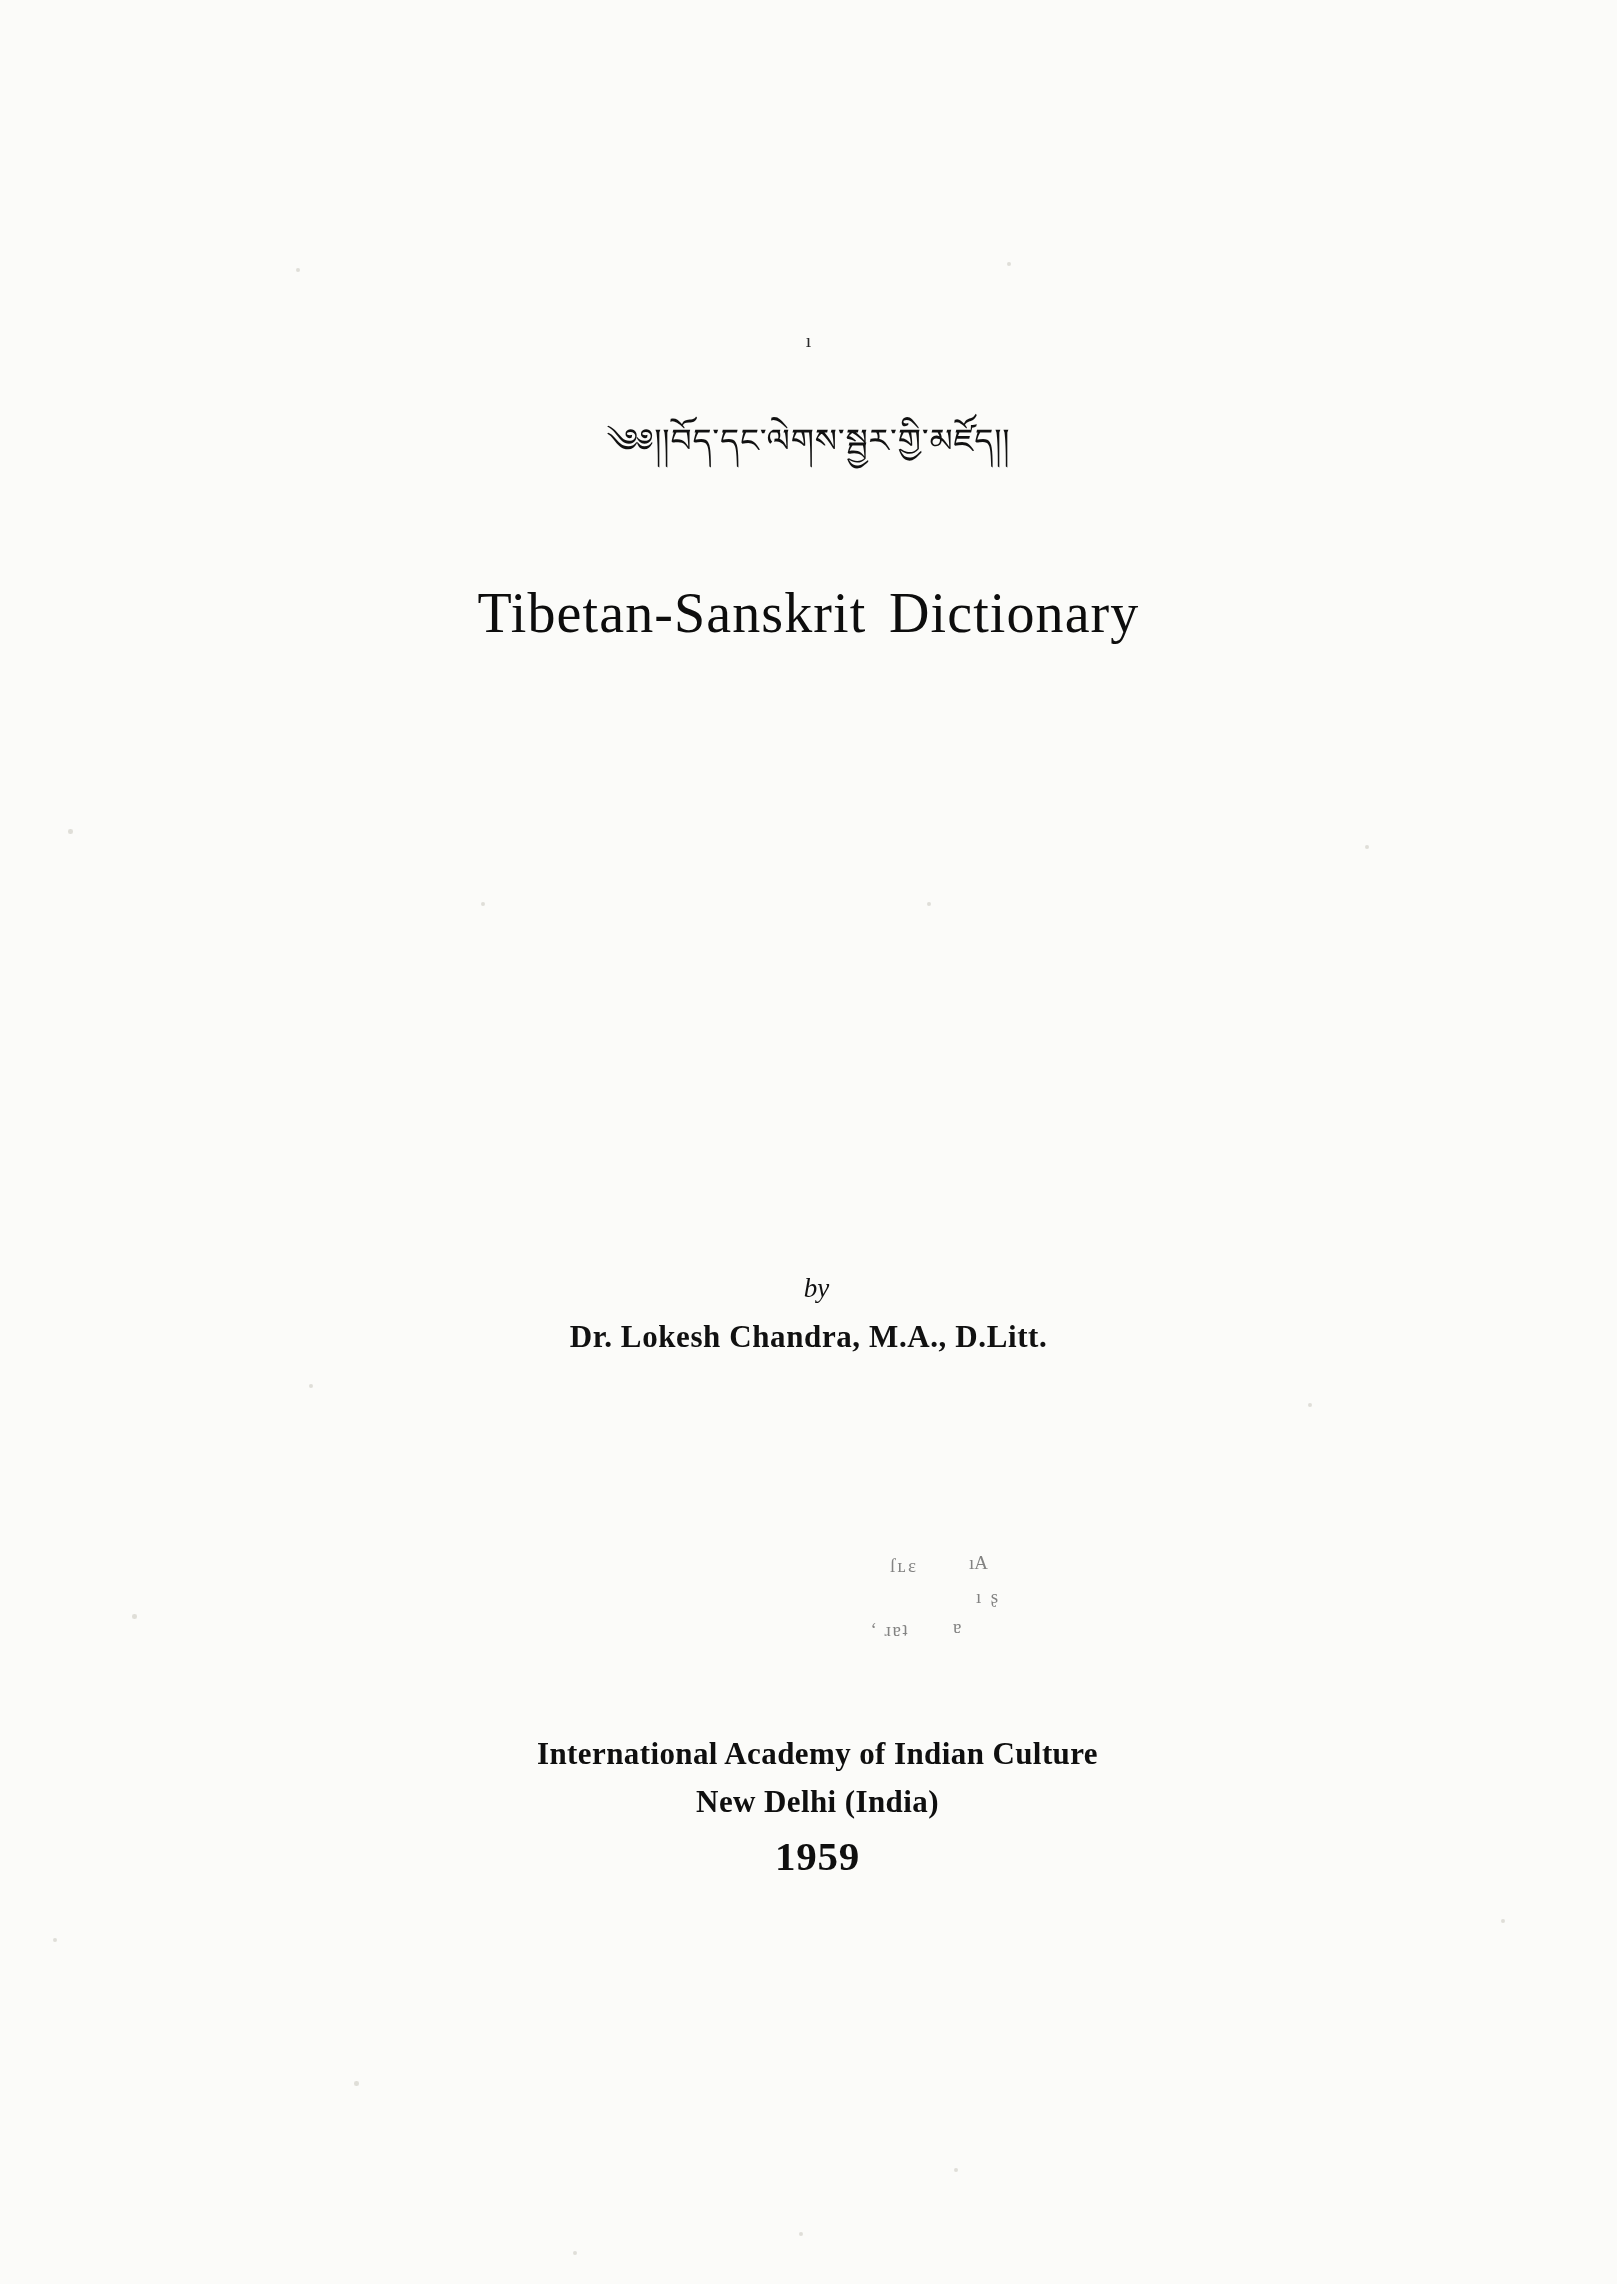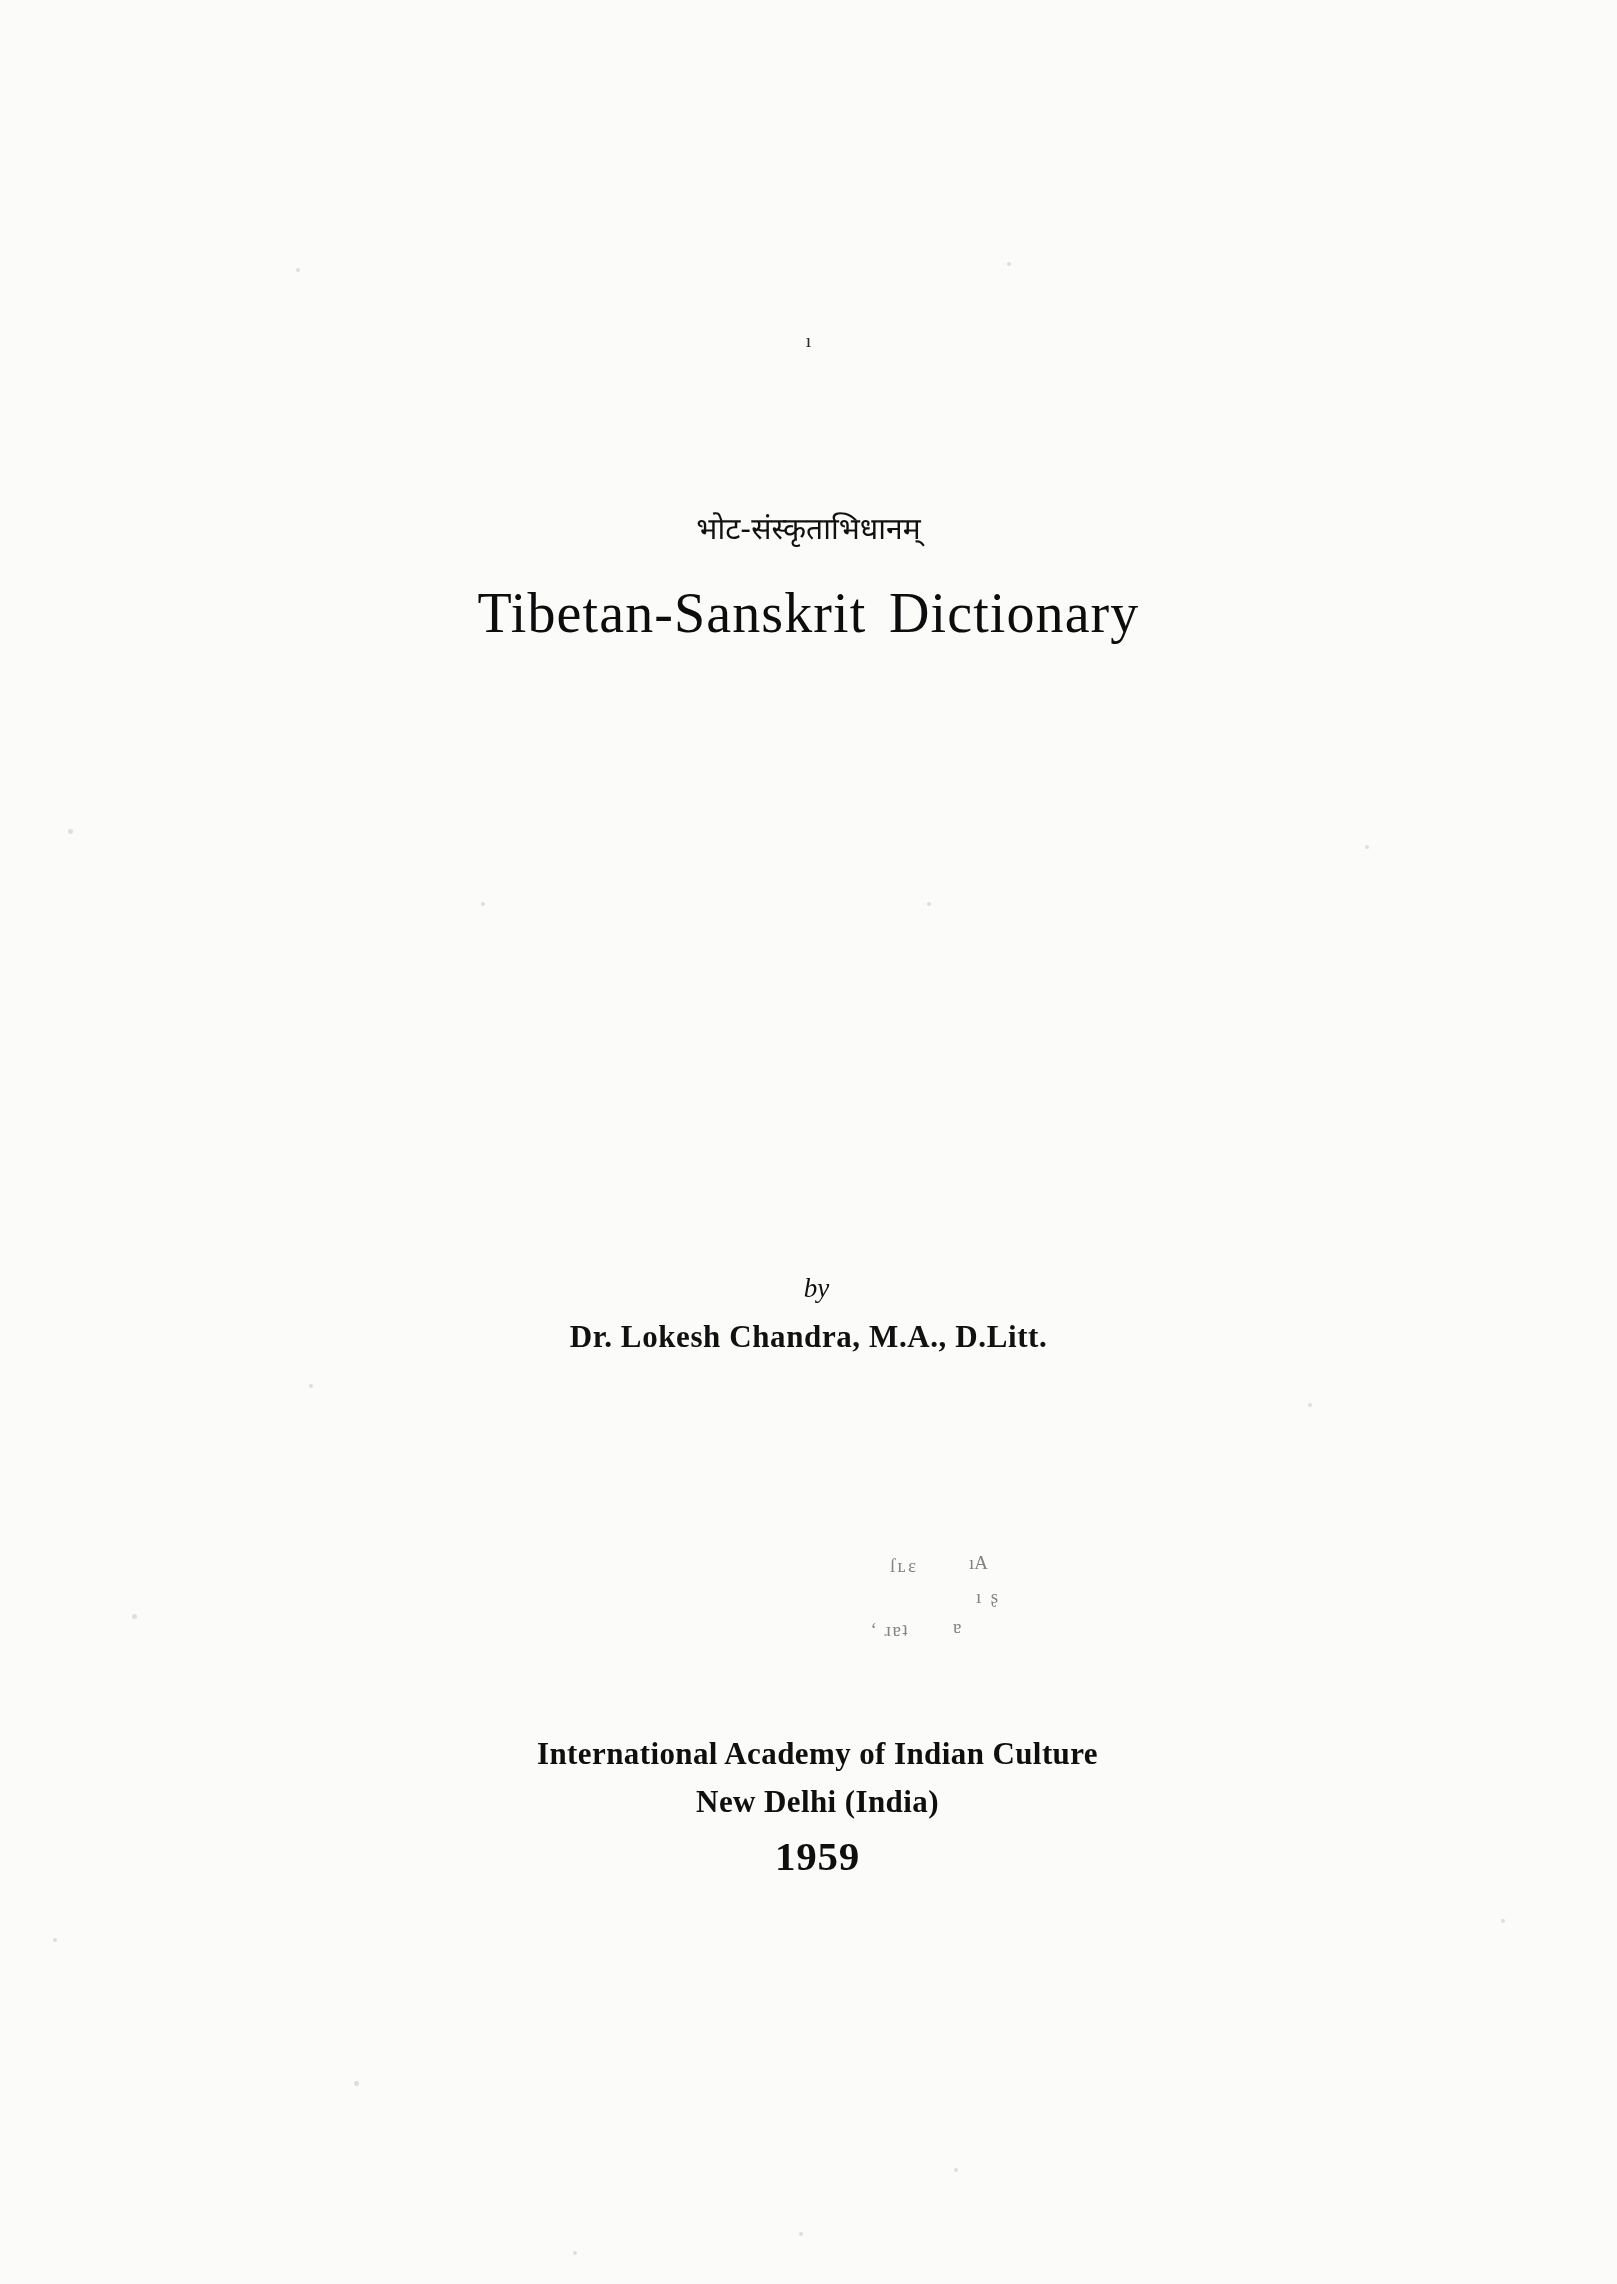--- a/index.html
+++ b/index.html
@@ -171,22 +171,22 @@
   <div class="speck" style="left:354px;top:2081px;width:4.5px;height:4.5px;"></div>
   <div class="speck" style="left:954px;top:2168px;width:3.8px;height:3.8px;"></div>
   <div class="speck" style="left:1365px;top:845px;width:3.8px;height:3.8px;"></div>
   <div class="speck" style="left:799px;top:2232px;width:3.8px;height:3.8px;"></div>
   <div class="speck" style="left:573px;top:2251px;width:3.8px;height:3.8px;"></div>
 
   <div class="content">
 
     <div class="tick-mark">ı</div>
 
-
-    <div class="devanagari-title">भोट-संस्कृताभिधानम्</div>
+    <div class="tibetan-title">༄༅།།བོད་དང་ལེགས་སྦྱར་གྱི་མཛོད།།</div>
+
 
     <div class="english-title">Tibetan-Sanskrit  Dictionary</div>
 
 
     <div class="by-block">
       <div class="by-word">by</div>
       <div class="author-name">Dr. Lokesh Chandra, M.A., D.Litt.</div>
     </div>
 
     <div class="stamp">

